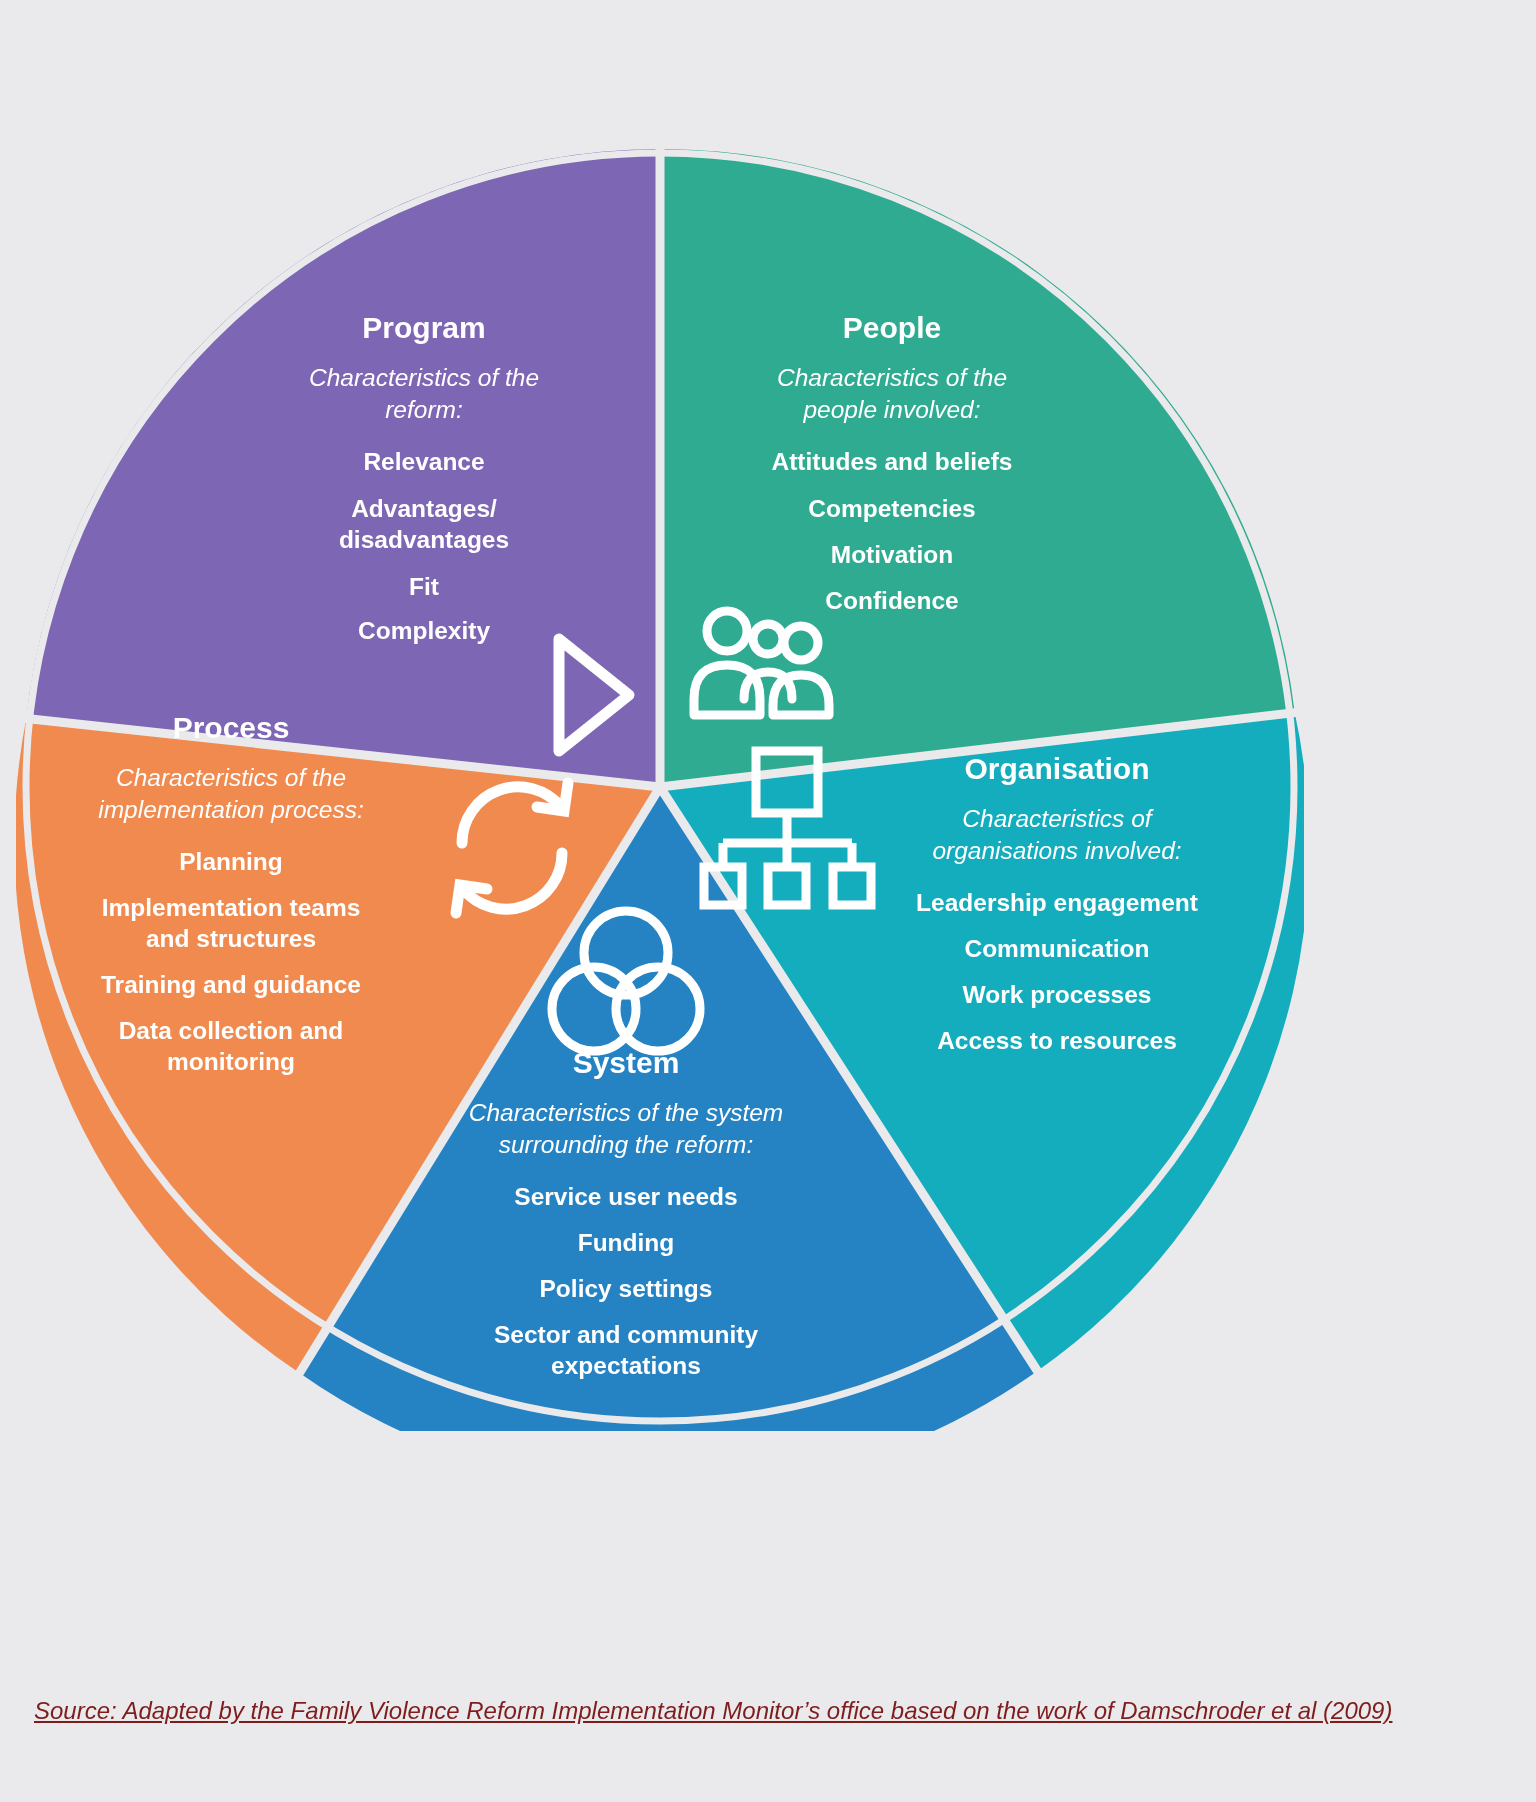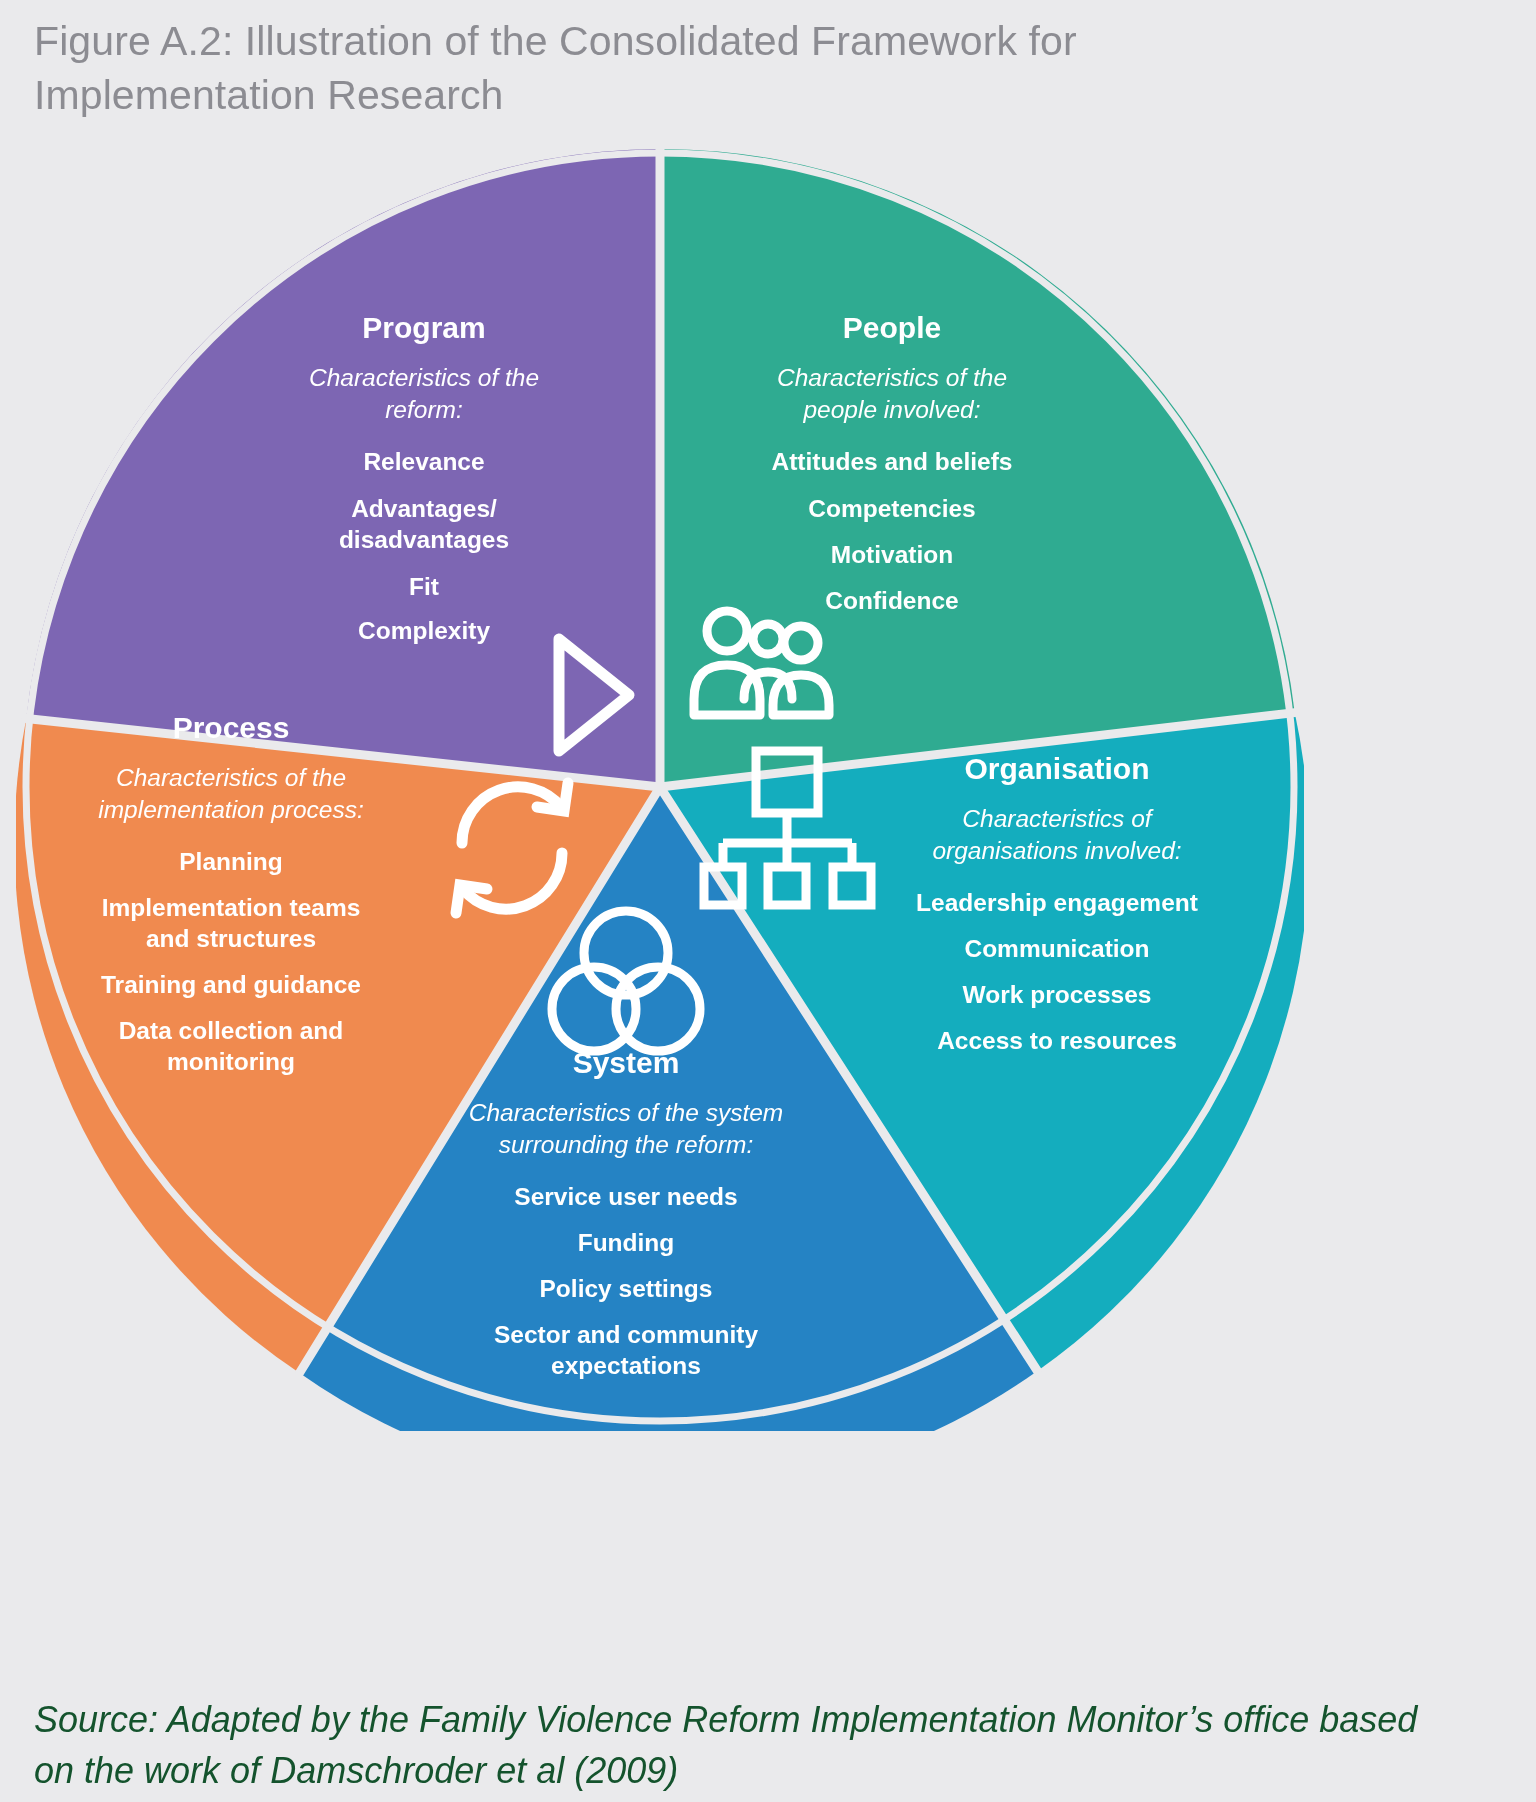--- a/index.html
+++ b/index.html
@@ -31,32 +31,32 @@
   #wheel { display: block; width: 1288px; height: 1288px; }
 
   .seg-title { font-size: 30px; font-weight: bold; fill: #ffffff; }
   .seg-sub   { font-size: 24.5px; font-style: italic; fill: #ffffff; }
   .seg-item  { font-size: 24.5px; font-weight: bold; fill: #ffffff; }
 
   #source-note {
     position: absolute;
     left: 34px; top: 1694px;
     width: 1420px;
-    font-size: 36px;
+    font-size: 24px;
     line-height: 1.42;
     font-style: italic;
-    color: #14532d;
+    color: #7f1d1d;
+    text-decoration: underline;
   }
 </style>
 </head>
 <body>
 
 <div id="page">
 
-  <div id="figure-title">Figure A.2: Illustration of the Consolidated Framework for Implementation Research</div>
 
   <div id="wheel-wrap">
     <svg id="wheel" viewBox="0 0 1288 1288" xmlns="http://www.w3.org/2000/svg">
 
       <g>
         <path d="M 644 644 L 644 6 A 638 638 0 0 0 10.3 575.5 Z" fill="#7d66b3"></path>
       </g>
 
       <g>
         <path d="M 644 644 L 644 6 A 638 638 0 0 1 1278.7 569.6 Z" fill="#2fab91"></path>

